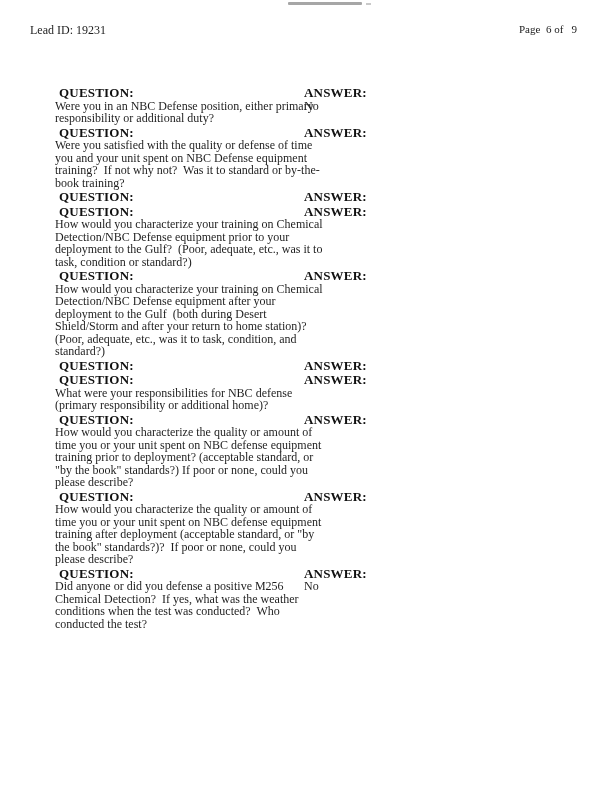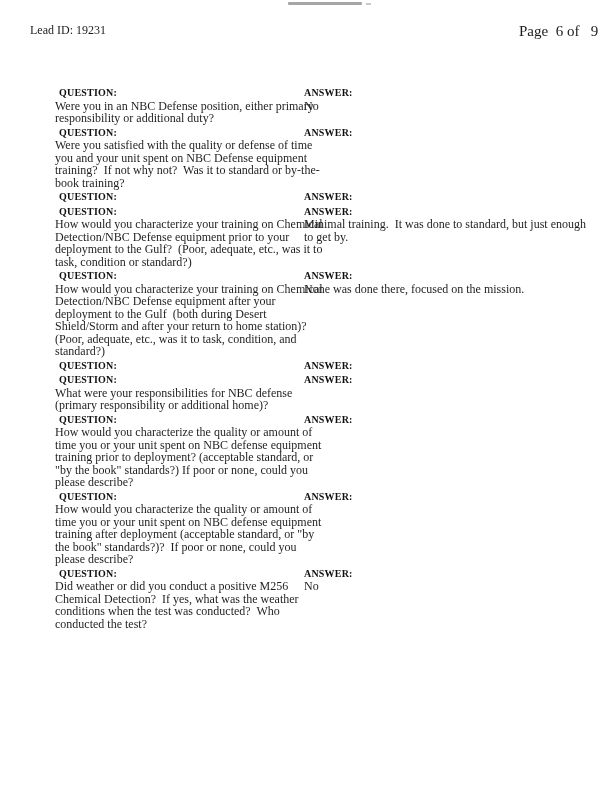--- a/index.html
+++ b/index.html
@@ -36,21 +36,21 @@
     position: absolute;
     left: 30px;
     top: 23px;
     font-size: 12px;
     white-space: pre;
   }
   .hdr-right {
     position: absolute;
     left: 519px;
     top: 23px;
-    font-size: 15px;
+    font-size: 11px;
     white-space: pre;
   }
   .content {
     position: absolute;
     left: 55px;
     top: 87px;
     width: 540px;
   }
   .qa-row {
     display: flex;
@@ -58,21 +58,21 @@
   }
   .q-col {
     width: 249px;
     flex: 0 0 249px;
   }
   .a-col {
     flex: 1;
   }
   .q-label, .a-label {
     font-weight: 700;
-    font-size: 10px;
+    font-size: 13px;
     line-height: 12.5px;
     color: #111;
     letter-spacing: 0.2px;
   }
   .q-label { margin-left: 4px; }
   .q-body, .a-body {
     font-size: 12px;
     line-height: 12.5px;
     white-space: pre;
     color: #1e1e1e;
@@ -127,38 +127,35 @@
   <div class="qa-row">
     <div class="q-col">
       <div class="q-label">QUESTION:</div>
       <div class="q-body">How would you characterize your training on Chemical
 Detection/NBC Defense equipment prior to your
 deployment to the Gulf?  (Poor, adequate, etc., was it to
 task, condition or standard?)</div>
     </div>
     <div class="a-col">
       <div class="a-label">ANSWER:</div>
-      <div class="a-body">Minimal training.  It was done to standard, but just enough
-to get by.</div>
     </div>
   </div>
 
   <div class="qa-row">
     <div class="q-col">
       <div class="q-label">QUESTION:</div>
       <div class="q-body">How would you characterize your training on Chemical
 Detection/NBC Defense equipment after your
 deployment to the Gulf  (both during Desert
 Shield/Storm and after your return to home station)?
 (Poor, adequate, etc., was it to task, condition, and
 standard?)</div>
     </div>
     <div class="a-col">
       <div class="a-label">ANSWER:</div>
-      <div class="a-body">None was done there, focused on the mission.</div>
     </div>
   </div>
 
   <div class="qa-row">
     <div class="q-col">
       <div class="q-label">QUESTION:</div>
     </div>
     <div class="a-col">
       <div class="a-label">ANSWER:</div>
       <div class="a-body"></div>
@@ -203,21 +200,21 @@
     </div>
     <div class="a-col">
       <div class="a-label">ANSWER:</div>
       <div class="a-body"></div>
     </div>
   </div>
 
   <div class="qa-row">
     <div class="q-col">
       <div class="q-label">QUESTION:</div>
-      <div class="q-body">Did weather or did you conduct a positive M256
+      <div class="q-body">Did anyone or did you defense a positive M256
 Chemical Detection?  If yes, what was the weather
 conditions when the test was conducted?  Who
 conducted the test?</div>
     </div>
     <div class="a-col">
       <div class="a-label">ANSWER:</div>
       <div class="a-body">No</div>
     </div>
   </div>
 

